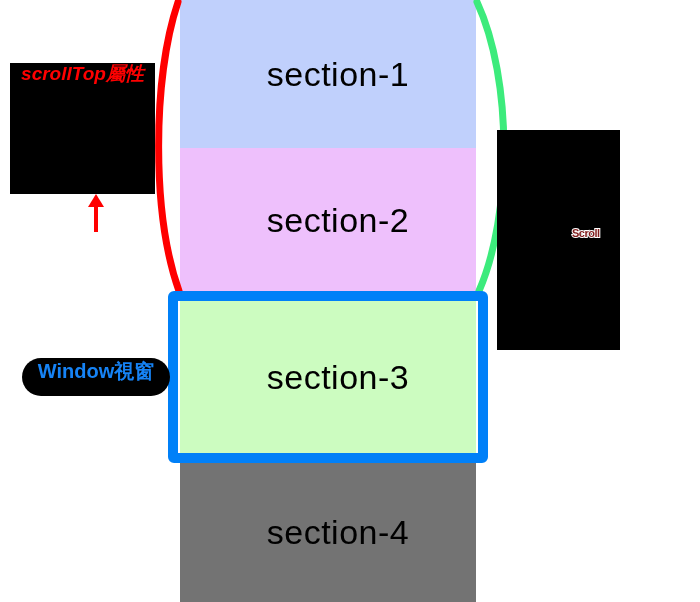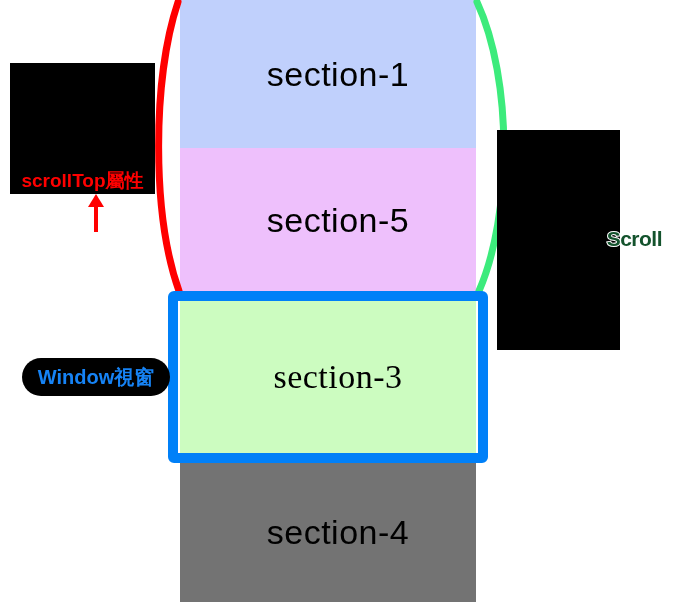--- a/index.html
+++ b/index.html
@@ -26,21 +26,21 @@
     justify-content: center;
     color: #000000;
     font-size: 34px;
     font-family: "Liberation Sans", sans-serif;
     letter-spacing: 0.5px;
     box-sizing: border-box;
     padding-left: 20px;
   }
   #section-1 { top: 0px;   height: 148px; background: #c0d0fc; }
   #section-2 { top: 148px; height: 144px; background: #eec0fc; }
-  #section-3 { top: 292px; height: 170px; background: #ccfcc0; font-family: Liberation Serif, serif; }
+  #section-3 { top: 292px; height: 170px; background: #ccfcc0; }
   #section-4 { top: 462px; height: 140px; background: #737373; }
 
   
   #window-frame {
     position: absolute;
     left: 168px;
     top: 291px;
     width: 320px;
     height: 172px;
     border: 10px solid #0080f8;
@@ -68,21 +68,22 @@
   }
 
   #scrolltop-note {
     left: 10px;
     top: 63px;
     width: 145px;
     height: 131px;
     display: flex;
     flex-direction: column;
     align-items: center;
-    justify-content: flex-end;
+    justify-content: space-between;
+    font-style: italic;
   }
   #scrolltop-note .note-line {
     color: #ff0000;
     font-size: 19px;
     font-weight: bold;
     font-family: "Liberation Sans", sans-serif;
     line-height: 1.12;
     white-space: nowrap;
     text-align: center;
   }
@@ -92,21 +93,20 @@
     margin: 2px 0 1px 0;
   }
   #note-arrow svg { display: block; }
 
   #window-label {
     left: 22px;
     top: 358px;
     width: 148px;
     height: 38px;
     display: flex;
-    align-items: center;
     justify-content: center;
     border-radius: 19px;
   }
   #window-label .label-text {
     color: #1683f5;
     font-size: 20px;
     font-weight: bold;
     font-family: "Liberation Sans", sans-serif;
     white-space: nowrap;
   }
@@ -115,43 +115,43 @@
     left: 497px;
     top: 130px;
     width: 123px;
     height: 220px;
   }
   
   #scrollheight-text {
     position: absolute;
     left: 572px;
     top: 228px;
-    color: #14532d;
-    font-size: 21px;
+    color: #7f1d1d;
+    font-size: 11px;
     font-weight: bold;
     font-family: "Liberation Sans", sans-serif;
     white-space: nowrap;
     letter-spacing: -0.5px;
     line-height: 1.05;
-    text-align: right;
+    text-align: left;
     width: 90px;
     -webkit-text-stroke: 2px #ffffff;
     paint-order: stroke fill;
   }
 </style>
 </head>
 <body>
 
 <div id="canvas">
 
   <div class="section" id="section-1">
     <span>section-1</span>
   </div>
   <div class="section" id="section-2">
-    <span>section-5</span>
+    <span>section-2</span>
   </div>
   <div class="section" id="section-3">
     <span>section-3</span>
   </div>
   <div class="section" id="section-4">
     <span>section-4</span>
   </div>
 
   <svg class="arc-svg" viewBox="0 0 700 602" xmlns="http://www.w3.org/2000/svg">
     <path d="M 178 2 C 152 80, 152 215, 179 291" stroke="#ff0000" stroke-width="7" fill="none" stroke-linecap="round"></path>

